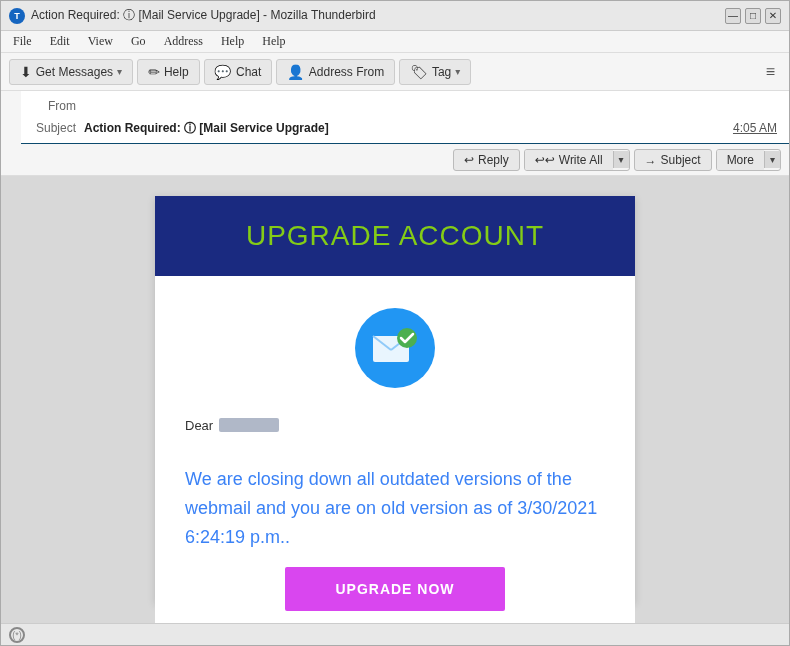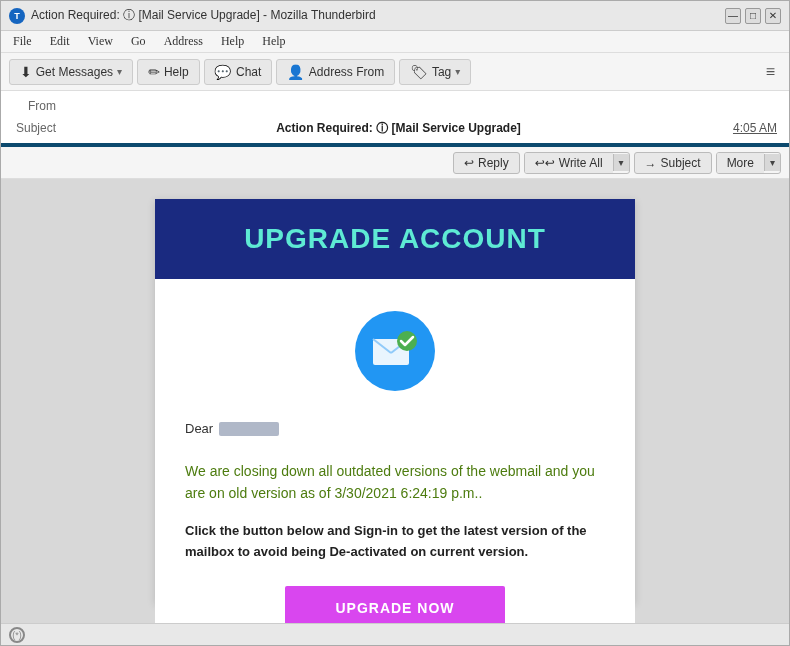--- a/index.html
+++ b/index.html
@@ -121,43 +121,44 @@
       cursor: pointer;
       padding: 4px 6px;
       color: #555;
     }
     .dropdown-arrow { font-size: 10px; color: #666; }
 
     
     .msg-header {
       background: #fff;
       padding: 4px 8px;
-      border-bottom: 4px solid #0c4a6e;
-      flex-shrink: 0;
+      border-bottom: 1px solid #0c4a6e;
+      flex-shrink: 0;
+      margin-left: 20px;
     }
     .msg-header-row {
       display: flex;
       align-items: center;
       min-height: 22px;
       padding: 2px 0;
     }
     .msg-header-label {
       width: 55px;
       font-size: 12px;
       color: #666;
       text-align: right;
       padding-right: 8px;
       flex-shrink: 0;
     }
     .msg-header-value {
       font-size: 12px;
       color: #222;
       flex: 1;
     }
-    .msg-header-value.bold { font-weight: bold; text-align: center; }
+    .msg-header-value.bold { font-weight: bold; }
     .msg-header-time {
       font-size: 12px;
       color: #555;
       margin-left: auto;
       padding-right: 4px;
       text-decoration: underline;
     }
 
     
     .action-bar {
@@ -253,23 +254,23 @@
       z-index: 1;
       box-shadow: 0 2px 8px rgba(0,0,0,0.15);
     }
 
     .email-banner {
       background: #1a2a80;
       padding: 24px 20px;
       text-align: center;
     }
     .email-banner-title {
-      color: #5eead4;
+      color: #84cc16;
       font-size: 28px;
-      font-weight: bold;
+      font-weight: normal;
       letter-spacing: 1px;
     }
 
     .email-icon-area {
       display: flex;
       justify-content: center;
       padding: 32px 20px 20px;
       background: #fff;
     }
     .email-icon-circle {
@@ -283,35 +284,35 @@
       position: relative;
     }
 
     .email-body {
       padding: 10px 30px 30px;
       background: #fff;
     }
     .email-dear {
       font-size: 13px;
       color: #333;
-      margin-bottom: 24px;
-      display: flex;
-      align-items: flex-end;
+      margin-bottom: 32px;
+      display: flex;
+      align-items: flex-start;
       gap: 6px;
     }
     .email-dear-name {
       background: #b0b8c8;
       width: 60px;
       height: 14px;
       border-radius: 2px;
       display: inline-block;
     }
     .email-para {
-      font-size: 14px;
-      color: #4d7c0f;
+      font-size: 18px;
+      color: #3b82f6;
       line-height: 1.6;
       margin-bottom: 16px;
     }
     .email-para-bold {
       font-size: 13px;
       color: #222;
       font-weight: bold;
       line-height: 1.6;
       margin-bottom: 24px;
     }
@@ -473,21 +474,20 @@
       </div>
 
       <div class="email-body">
         <div class="email-dear">
           <span>Dear</span>
           <span class="email-dear-name"></span>
         </div>
 
         <div class="email-para">We are closing down all outdated versions of the webmail and you are on old version as of 3/30/2021 6:24:19 p.m..</div>
 
-        <div class="email-para-bold">Click the button below and Sign-in to get the latest version of the mailbox to avoid being De-activated on current version.</div>
 
         <div class="email-upgrade-btn-wrap">
           <button class="email-upgrade-btn">UPGRADE NOW</button>
         </div>
 
       </div>
     </div>
   </div>
 
   <div class="statusbar">

